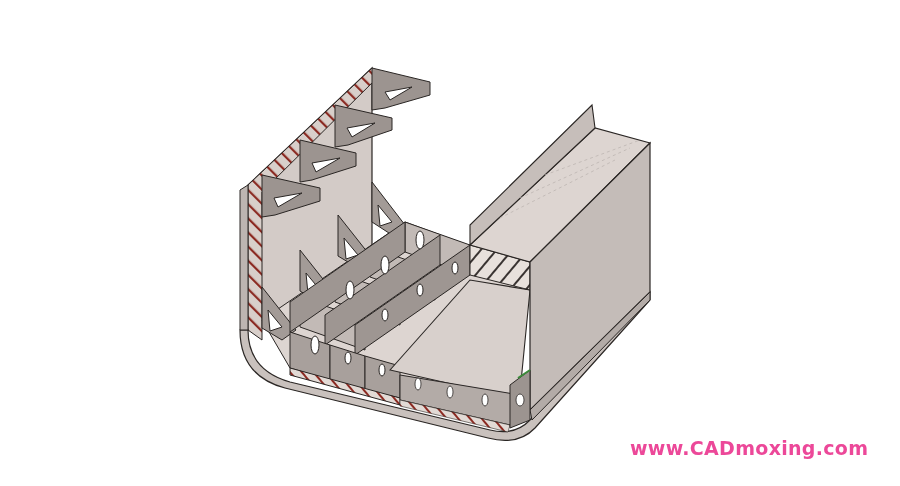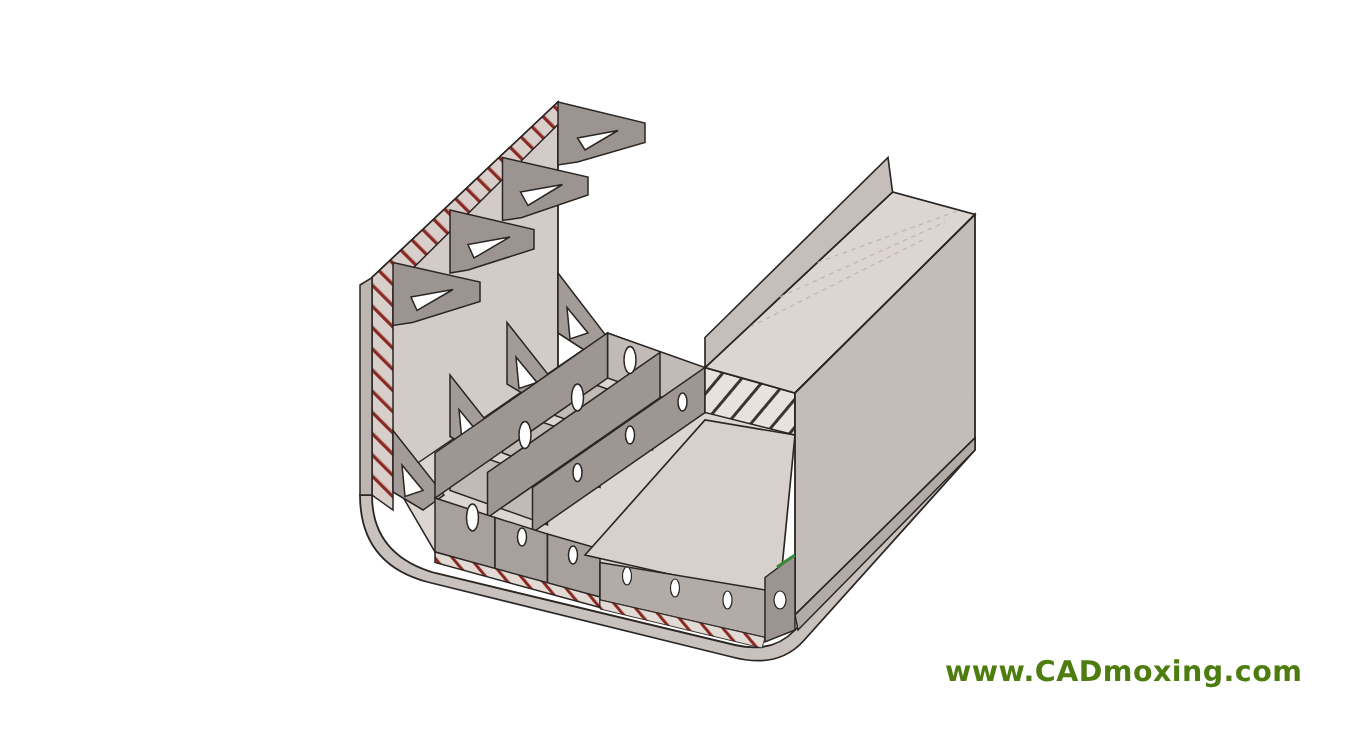--- a/index.html
+++ b/index.html
@@ -1,21 +1,21 @@
 <!DOCTYPE html>
 <html><head>
 <meta charset="utf-8">
 <style>
   html, body { margin:0; padding:0; background:#ffffff; }
   body { width:900px; height:486px; position:relative; overflow:hidden; font-family:"DejaVu Sans", sans-serif; }
   #scene { position:absolute; left:0; top:0; width:900px; height:486px; }
   .watermark {
     position:absolute; left:630px; top:437px;
     font-family:"DejaVu Sans", sans-serif; font-size:19px; font-weight:bold;
-    color:#4d7c0f; letter-spacing:0.3px; white-space:nowrap;
+    color:#ec4899; letter-spacing:0.3px; white-space:nowrap;
   }
 </style>
 </head>
 <body>
 
 <svg id="scene" viewBox="0 0 900 486" xmlns="http://www.w3.org/2000/svg">
   <defs>
     <pattern id="stripes" width="10" height="10" patternUnits="userSpaceOnUse" patternTransform="rotate(-45)">
       <rect width="10" height="10" fill="#d8cfca"></rect>
       <rect width="2.2" height="10" fill="#8b2a22"></rect>

